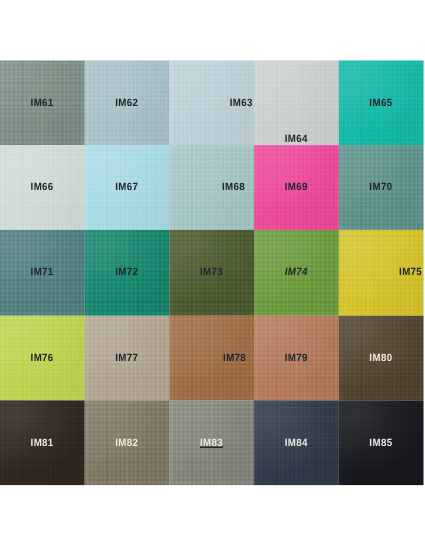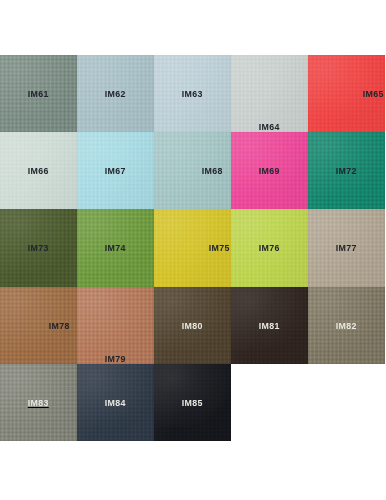--- a/index.html
+++ b/index.html
@@ -110,63 +110,69 @@
 <body>
 
 <div id="page">
   <div id="swatch-grid">
       <div class="swatch" style="background: rgb(123, 141, 132);">
         <span class="swatch-label dark">IM61</span>
       </div>
       <div class="swatch" style="background: rgb(168, 192, 198);">
         <span class="swatch-label dark">IM62</span>
       </div>
-      <div class="swatch" style="background: rgb(189, 208, 215);">
+      <div class="swatch" style="background: rgb(189, 208, 215); justify-content: flex-end;">
         <span class="swatch-label dark">IM63</span>
       </div>
       <div class="swatch" style="background: rgb(201, 208, 205); align-items: flex-end;">
         <span class="swatch-label dark">IM64</span>
       </div>
-      <div class="swatch" style="background: #ef4444; justify-content: flex-end;">
+      <div class="swatch" style="background: #14b8a6;">
         <span class="swatch-label dark">IM65</span>
       </div>
       <div class="swatch" style="background: rgb(207, 220, 214);">
         <span class="swatch-label dark">IM66</span>
       </div>
       <div class="swatch" style="background: rgb(168, 219, 228);">
         <span class="swatch-label dark">IM67</span>
       </div>
       <div class="swatch" style="background: rgb(164, 197, 197); padding-left: 39px;">
         <span class="swatch-label dark">IM68</span>
       </div>
       <div class="swatch" style="background: #ec4899;">
         <span class="swatch-label dark">IM69</span>
       </div>
+      <div class="swatch" style="background: rgb(93, 145, 137);">
+        <span class="swatch-label dark">IM70</span>
+      </div>
+      <div class="swatch" style="background: rgb(81, 127, 128);">
+        <span class="swatch-label dark">IM71</span>
+      </div>
       <div class="swatch" style="background: rgb(23, 133, 109);">
         <span class="swatch-label dark">IM72</span>
       </div>
       <div class="swatch" style="background: rgb(75, 90, 46);">
         <span class="swatch-label dark">IM73</span>
       </div>
-      <div class="swatch" style="background: rgb(109, 154, 62);">
+      <div class="swatch" style="background: rgb(109, 154, 62); font-style: italic;">
         <span class="swatch-label dark">IM74</span>
       </div>
       <div class="swatch" style="background: rgb(212, 195, 43); justify-content: flex-end;">
         <span class="swatch-label dark">IM75</span>
       </div>
       <div class="swatch" style="background: rgb(188, 212, 79);">
         <span class="swatch-label dark">IM76</span>
       </div>
       <div class="swatch" style="background: rgb(176, 165, 146);">
         <span class="swatch-label dark">IM77</span>
       </div>
       <div class="swatch" style="background: rgb(157, 108, 69); padding-left: 42px;">
         <span class="swatch-label dark">IM78</span>
       </div>
-      <div class="swatch" style="background: rgb(179, 120, 90); align-items: flex-end;">
+      <div class="swatch" style="background: rgb(179, 120, 90);">
         <span class="swatch-label dark">IM79</span>
       </div>
       <div class="swatch" style="background: rgb(80, 67, 47);">
         <span class="swatch-label light">IM80</span>
       </div>
       <div class="swatch" style="background: rgb(47, 36, 31);">
         <span class="swatch-label light">IM81</span>
       </div>
       <div class="swatch" style="background: rgb(126, 118, 99);">
         <span class="swatch-label light">IM82</span>

